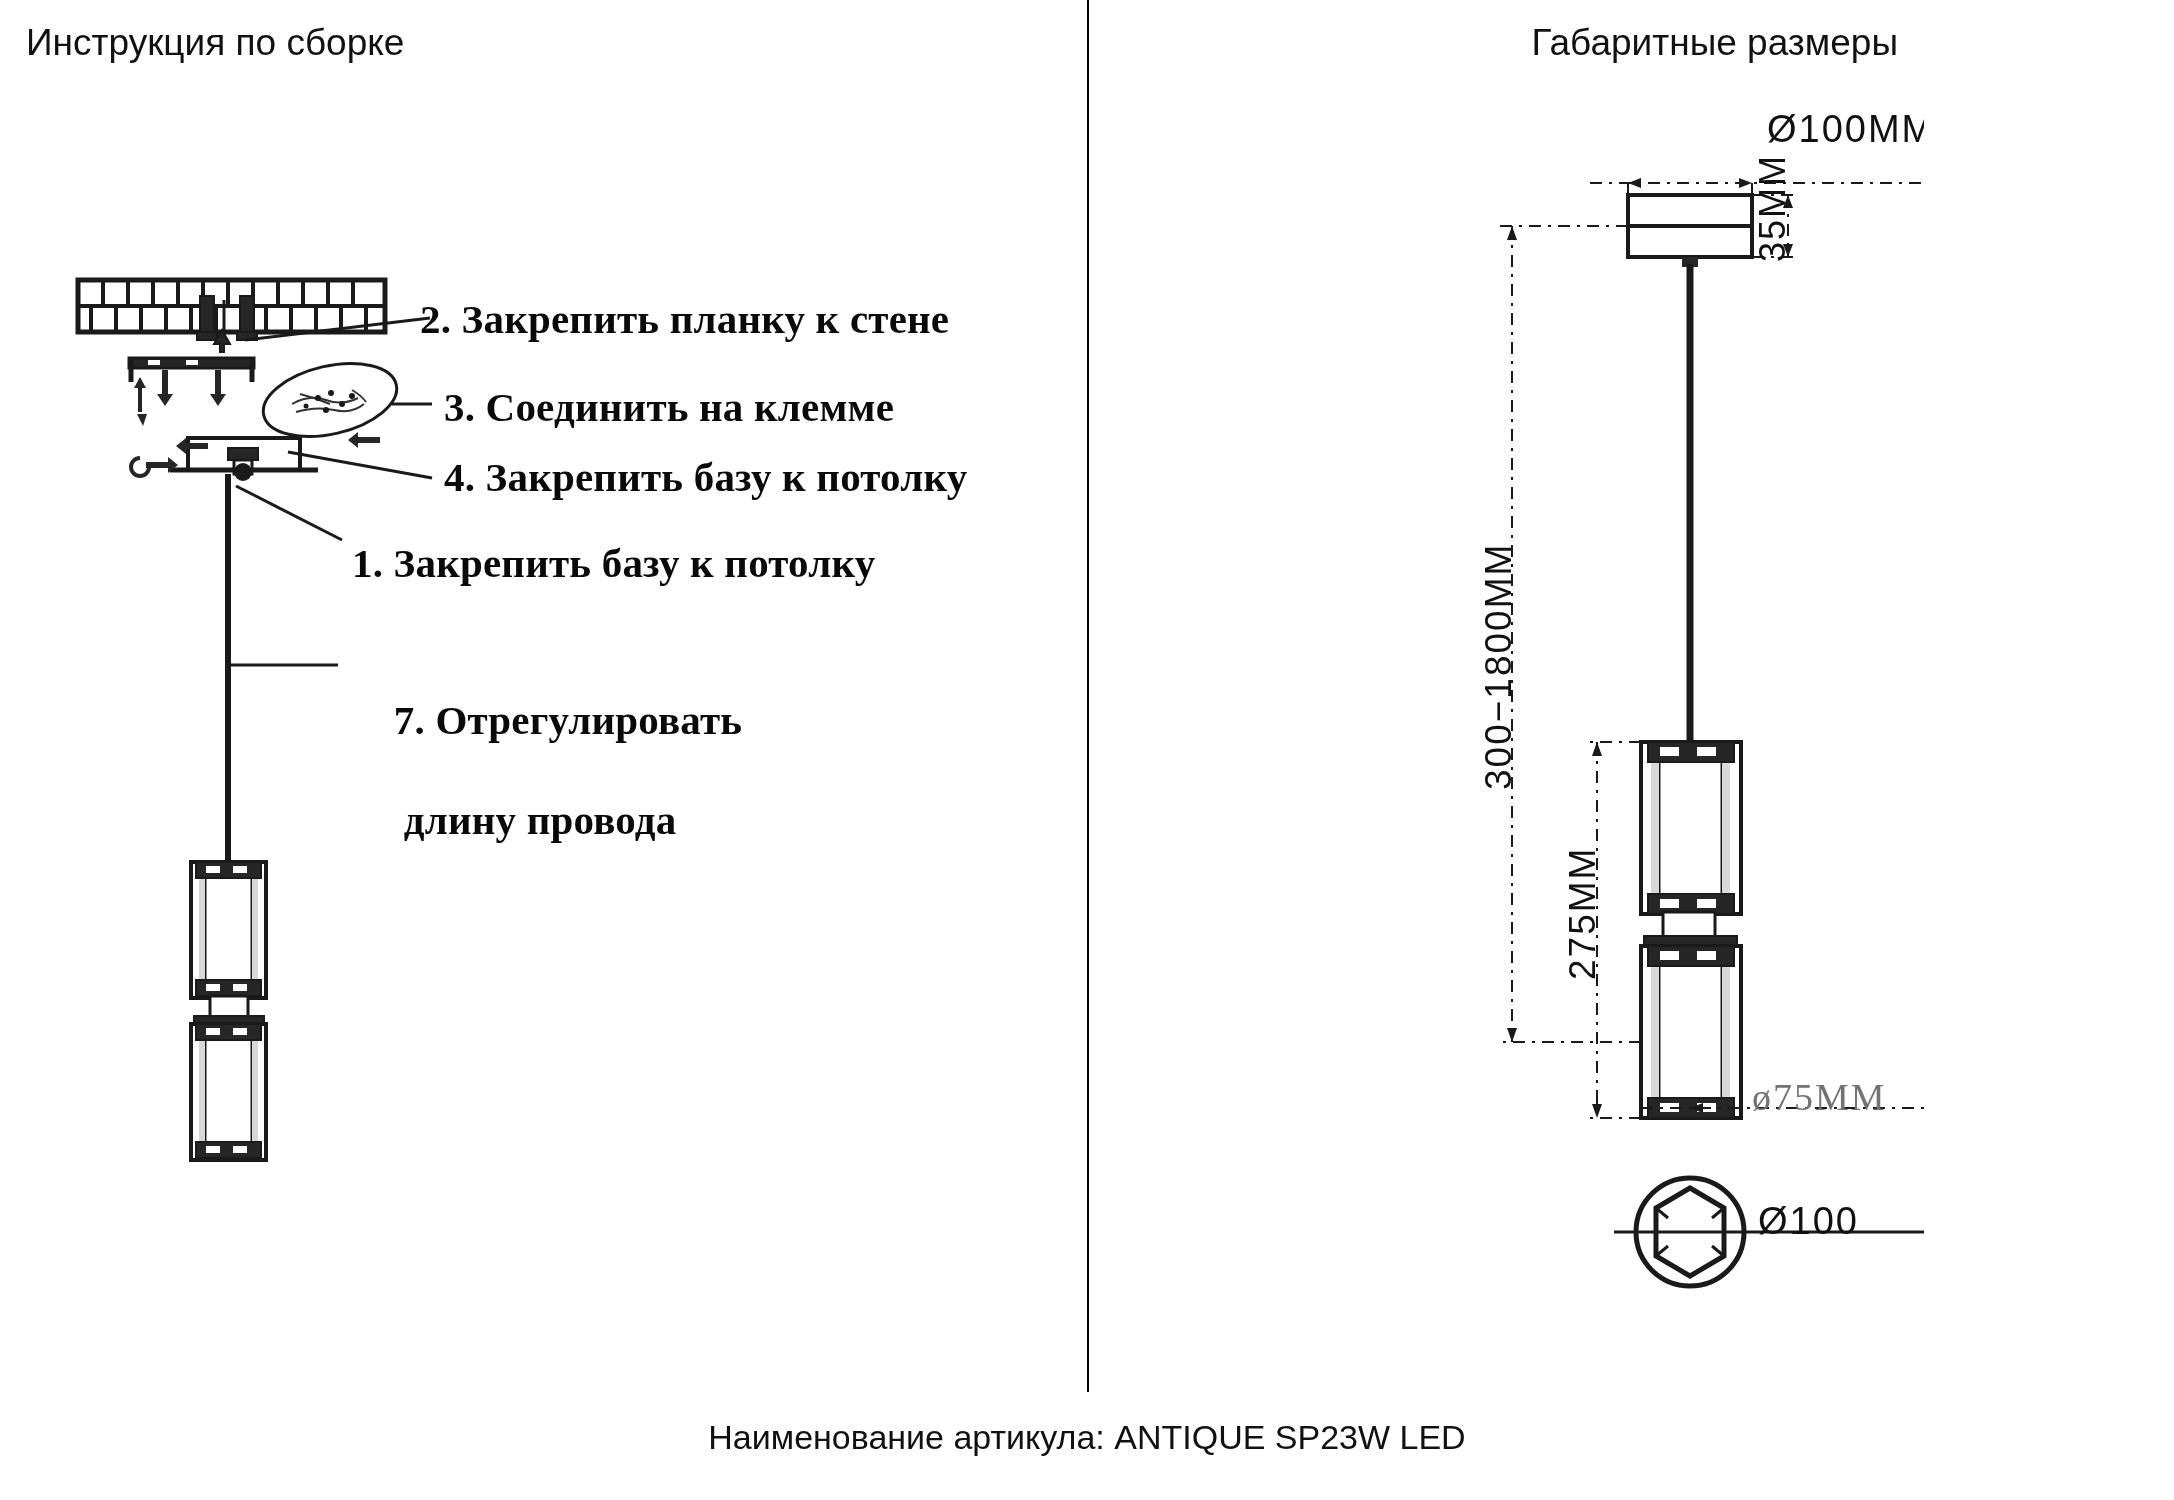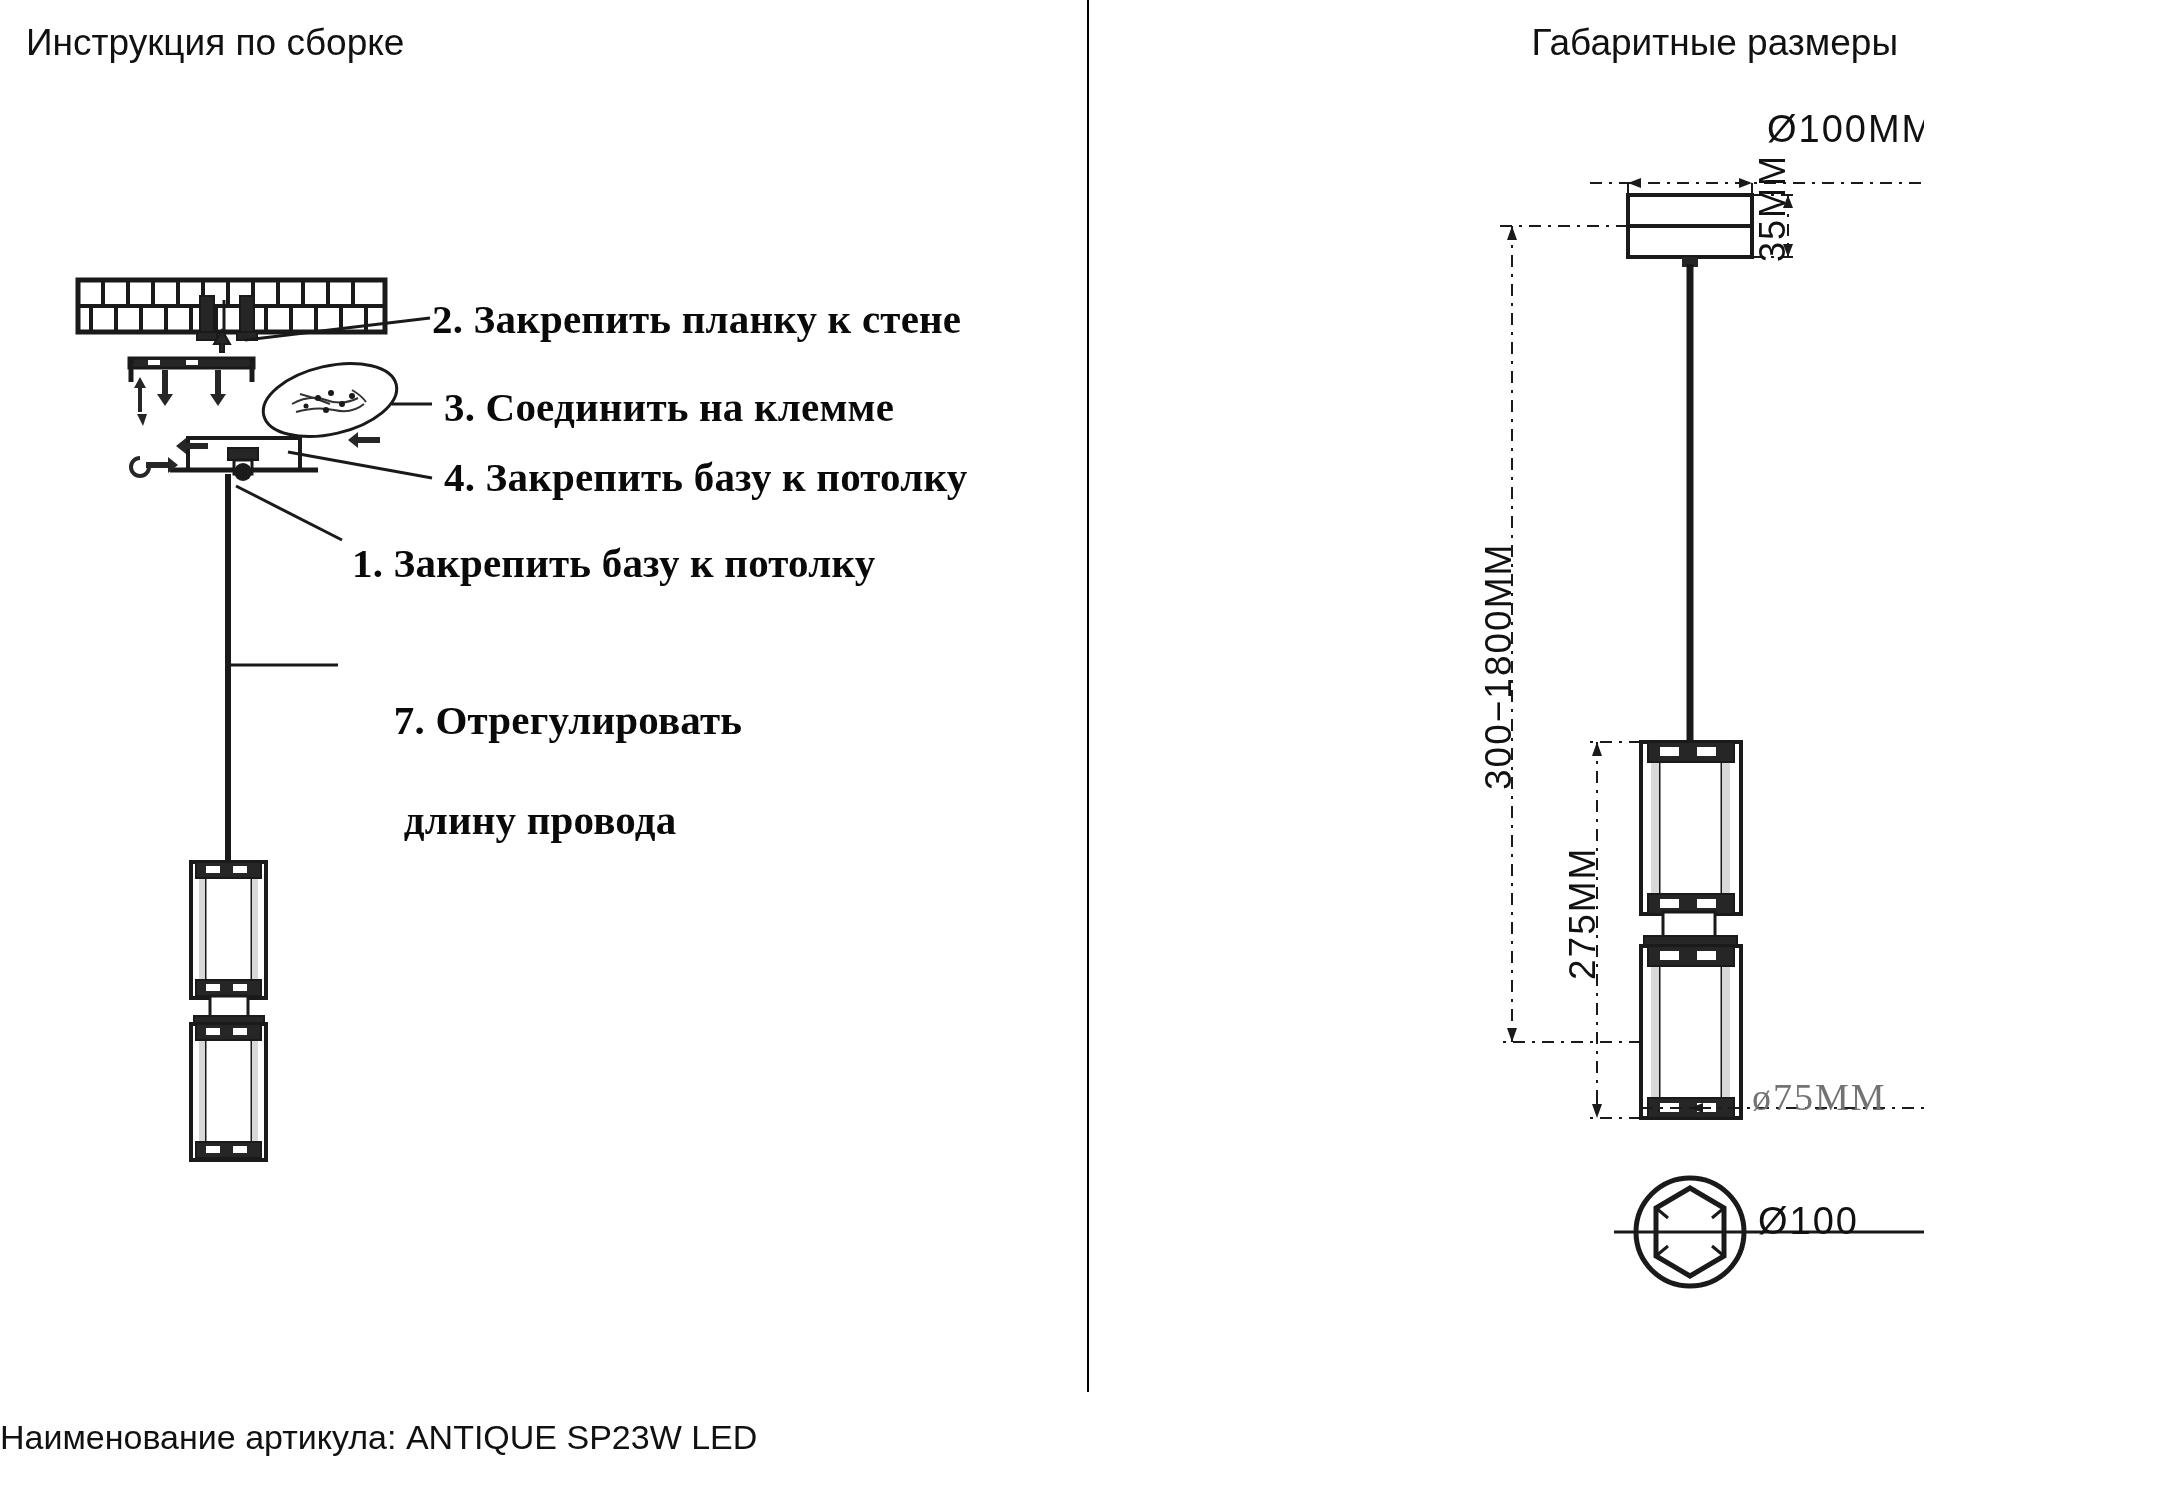--- a/index.html
+++ b/index.html
@@ -39,20 +39,21 @@
     height: 1392px;
     background: #000000;
   }
 
   
   #footer {
     position: absolute;
     left: 0;
     top: 1418px;
     width: 2174px;
+    text-align: center;
     font-size: 34px;
     color: #111111;
   }
 
   
   .step {
     position: absolute;
     font-family: "Liberation Serif", serif;
     font-weight: bold;
     font-size: 41px;
@@ -215,21 +216,21 @@
       <line x1="392" y1="404" x2="432" y2="404"></line>
 
       <line x1="288" y1="452" x2="432" y2="478"></line>
 
       <line x1="236" y1="486" x2="342" y2="540"></line>
 
       <line x1="228" y1="665" x2="338" y2="665"></line>
     </g>
   </svg>
 
-  <div class="step" style="left:432px; top:294px;">2. Закрепить планку к стене</div>
+  <div class="step" style="left:420px; top:294px;">2. Закрепить планку к стене</div>
 
   <div class="step" style="left:444px; top:382px;">3. Соединить на клемме</div>
 
   <div class="step" style="left:444px; top:452px;">4. Закрепить базу к потолку</div>
 
   <div class="step" style="left:352px; top:538px;font-family:Liberation Serif, serif;">1. Закрепить базу к потолку</div>
 
   <div class="step" style="left:352px; top:645px;">
     <span>7. Отрегулировать</span><br>
     <span style="margin-left:10px; display:inline-block;">длину провода</span>

